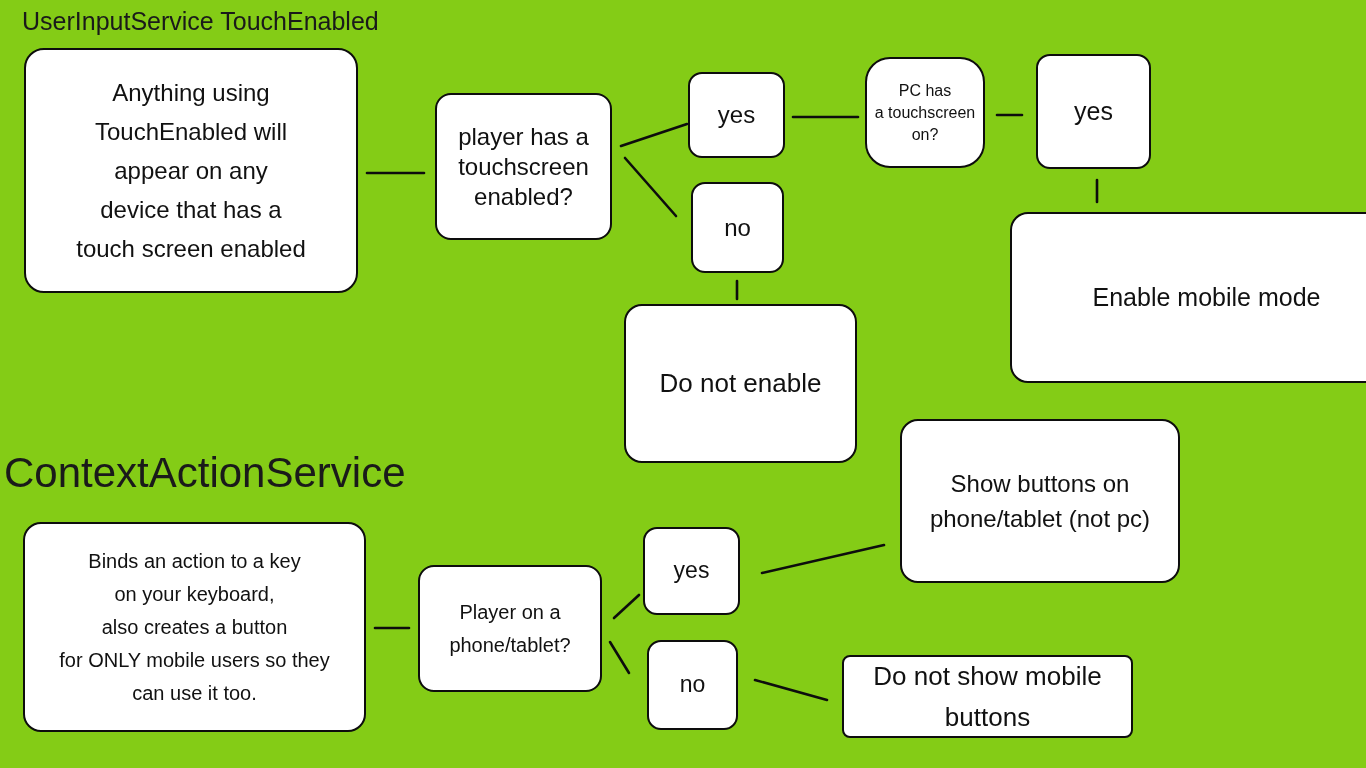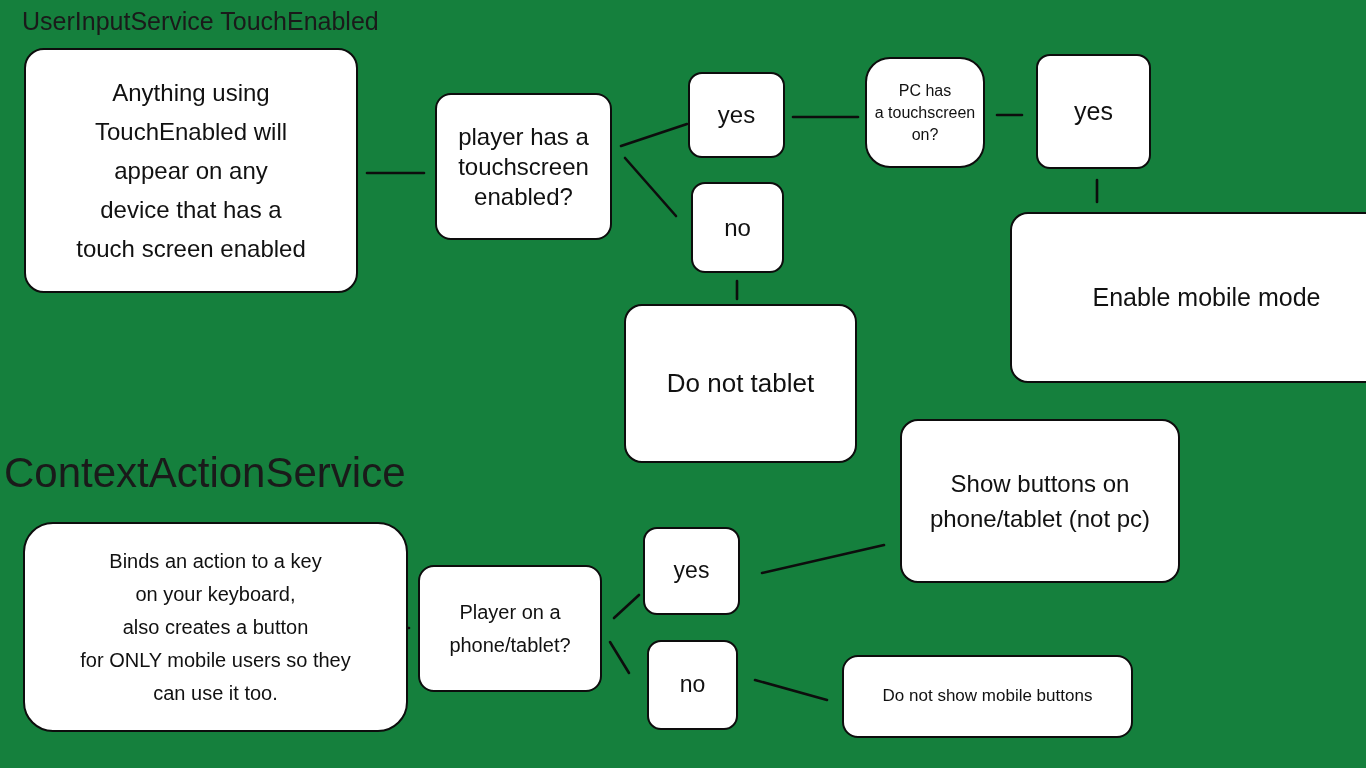--- a/index.html
+++ b/index.html
@@ -5,21 +5,21 @@
   html, body {
     margin: 0;
     padding: 0;
     background: #ffffff;
     font-family: "Liberation Sans", sans-serif;
   }
   #canvas {
     position: relative;
     width: 1366px;
     height: 768px;
-    background: #15803d;
+    background: #84cc16;
     overflow: hidden;
     color: #111111;
   }
   .section-title {
     position: absolute;
     color: #1a1a1a;
     font-weight: 400;
     white-space: nowrap;
     line-height: 1.15;
   }
@@ -46,26 +46,26 @@
   }
   
   #node-touch-intro     { left: 24px;  top: 48px;  width: 334px; height: 245px; border-radius: 20px; font-size: 24px; line-height: 39px; }
   #node-touch-question  { left: 435px; top: 93px;  width: 177px; height: 147px; border-radius: 16px; font-size: 24px; line-height: 30px; }
   #node-touch-yes1      { left: 688px; top: 72px;  width: 97px;  height: 86px;  border-radius: 14px; font-size: 24px; }
   #node-touch-no1       { left: 691px; top: 182px; width: 93px;  height: 91px;  border-radius: 14px; font-size: 24px; }
   #node-touch-pc        { left: 865px; top: 57px;  width: 120px; height: 111px; border-radius: 25px; font-size: 16px; line-height: 22px; }
   #node-touch-yes2      { left: 1036px;top: 54px;  width: 115px; height: 115px; border-radius: 14px; font-size: 25px; }
   #node-touch-enable    { left: 1010px;top: 212px; width: 393px; height: 171px; border-radius: 18px; font-size: 25px; }
   #node-touch-noenable  { left: 624px; top: 304px; width: 233px; height: 159px; border-radius: 18px; font-size: 26px; }
-  #node-context-intro   { left: 23px;  top: 522px; width: 385px; height: 210px; border-radius: 30px; font-size: 20px; line-height: 33px; }
+  #node-context-intro   { left: 23px;  top: 522px; width: 343px; height: 210px; border-radius: 18px; font-size: 20px; line-height: 33px; }
   #node-context-question{ left: 418px; top: 565px; width: 184px; height: 127px; border-radius: 16px; font-size: 20px; line-height: 33px; }
   #node-context-yes     { left: 643px; top: 527px; width: 97px;  height: 88px;  border-radius: 14px; font-size: 23px; }
   #node-context-no      { left: 647px; top: 640px; width: 91px;  height: 90px;  border-radius: 14px; font-size: 23px; }
   #node-context-show    { left: 900px; top: 419px; width: 280px; height: 164px; border-radius: 18px; font-size: 24px; line-height: 35px; }
-  #node-context-noshow  { left: 842px; top: 655px; width: 291px; height: 83px;  border-radius: 16px; font-size: 17px; }
+  #node-context-noshow  { left: 842px; top: 655px; width: 291px; height: 83px;  border-radius: 8px; font-size: 26px; }
 </style>
 </head>
 <body>
 
 <div id="canvas">
 
   <svg id="connector-layer" viewBox="0 0 1366 768" xmlns="http://www.w3.org/2000/svg">
     <g stroke="#0d0d0d" stroke-width="2.6" stroke-linecap="round">
       <line x1="367" y1="173" x2="424" y2="173"></line>
       <line x1="621" y1="146" x2="687" y2="124"></line>
@@ -99,21 +99,21 @@
   <div class="node" id="node-touch-no1">no</div>
 
   <div class="node" id="node-touch-pc">PC has
 a touchscreen
 on?</div>
 
   <div class="node" id="node-touch-yes2">yes</div>
 
   <div class="node" id="node-touch-enable">Enable mobile mode</div>
 
-  <div class="node" id="node-touch-noenable">Do not tablet</div>
+  <div class="node" id="node-touch-noenable">Do not enable</div>
 
   <div class="section-title" id="title-context">ContextActionService</div>
 
   <div class="node" id="node-context-intro">Binds an action to a key
 on your keyboard,
 also creates a button
 for ONLY mobile users so they
 can use it too.</div>
 
   <div class="node" id="node-context-question">Player on a

